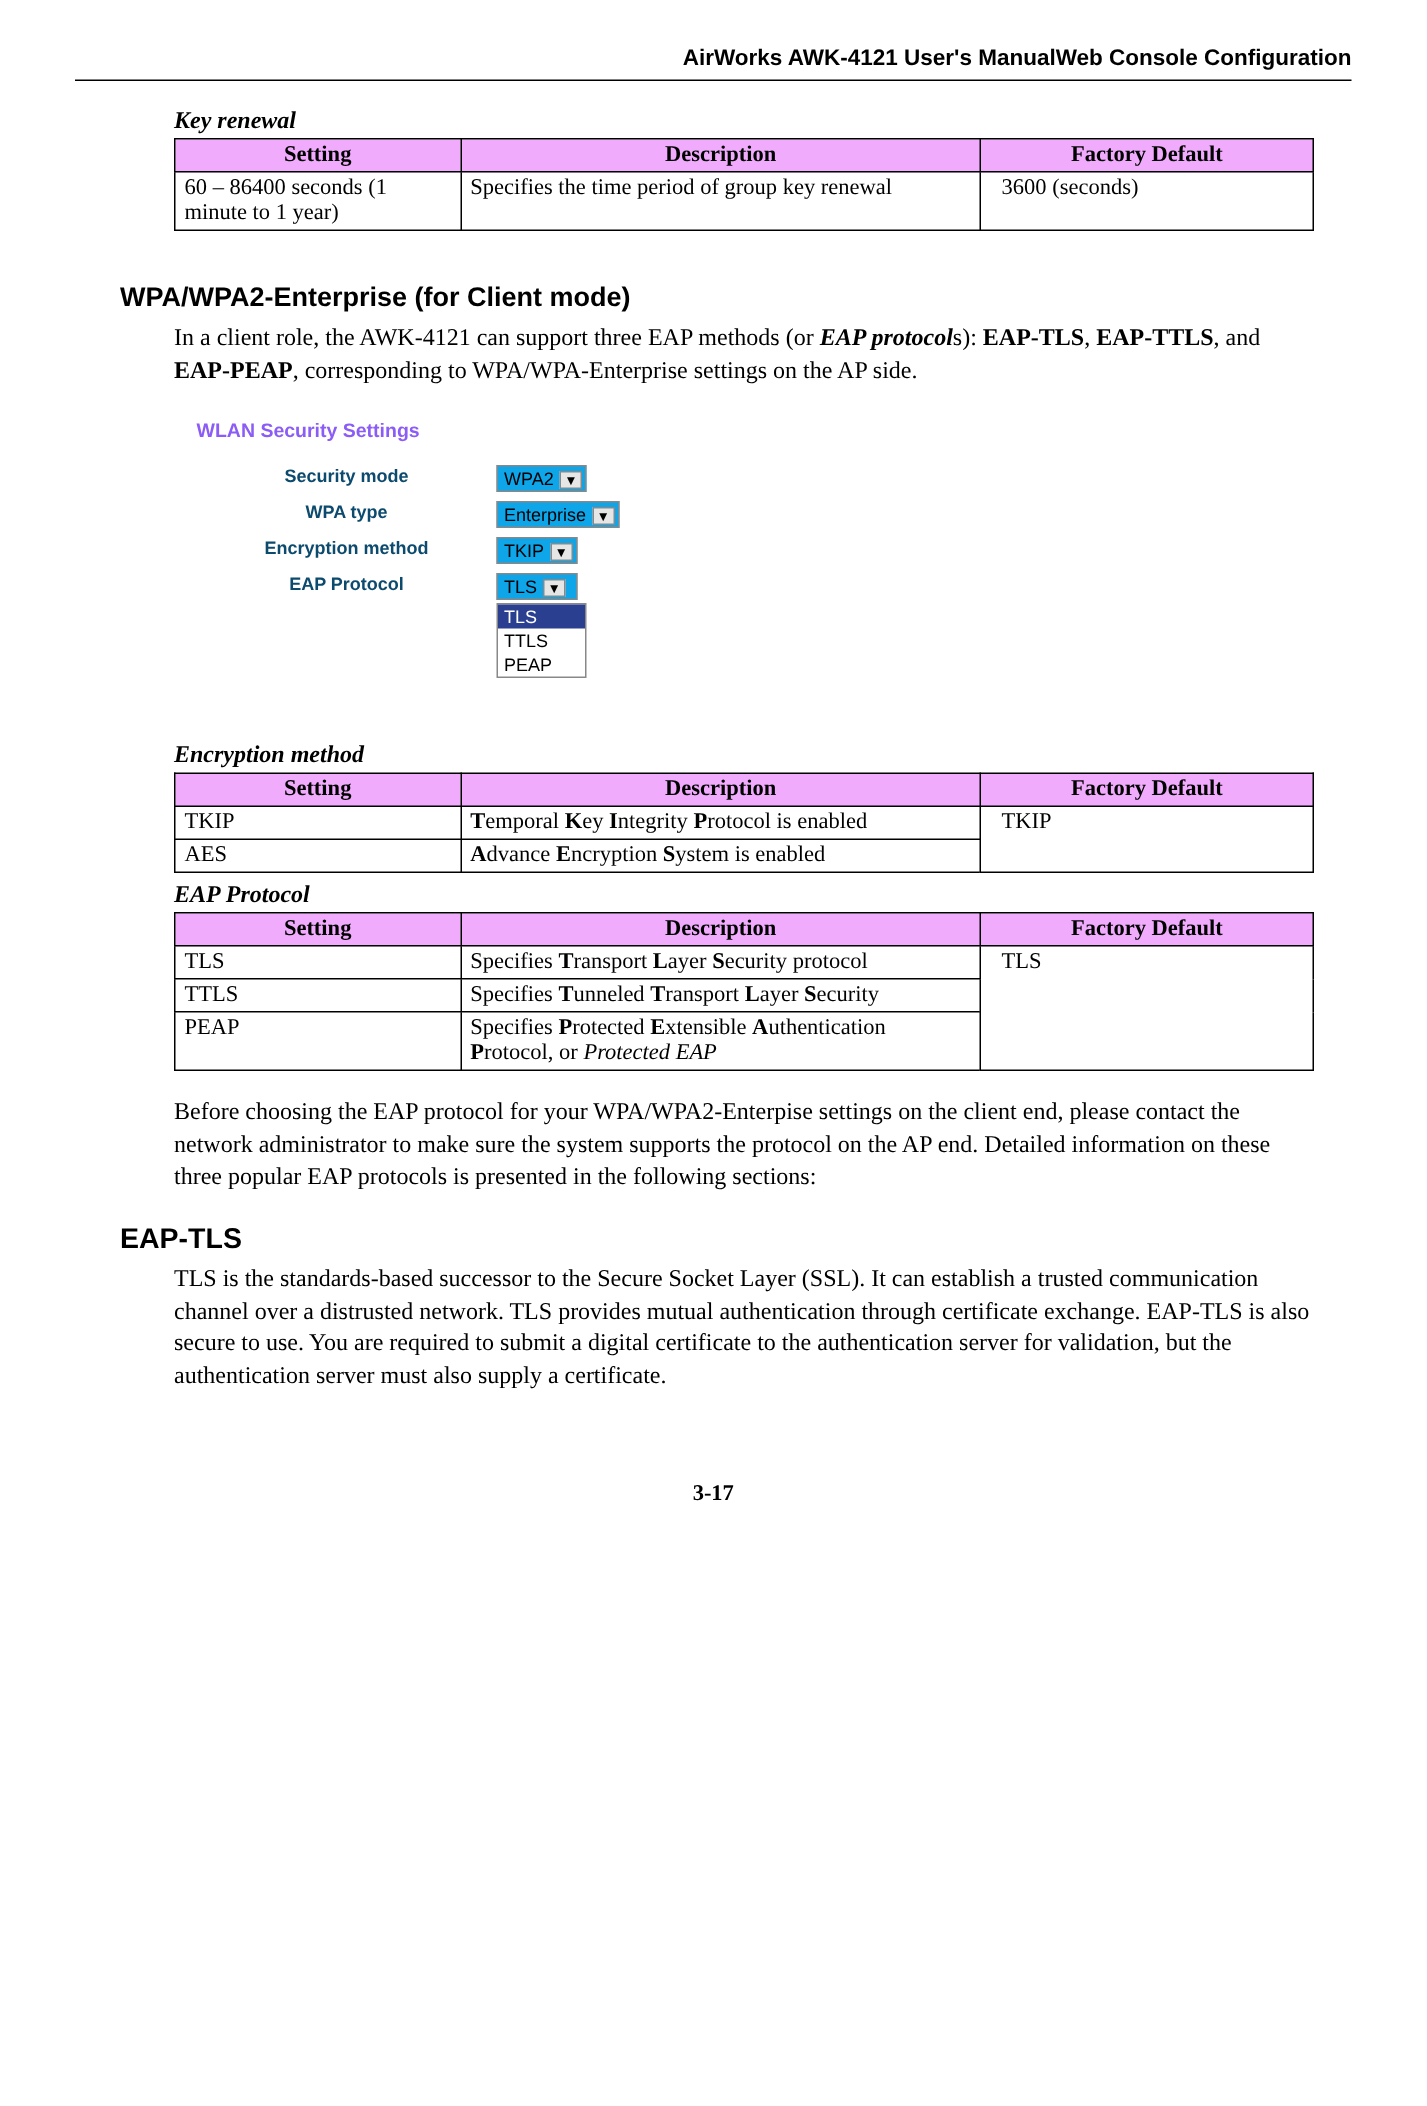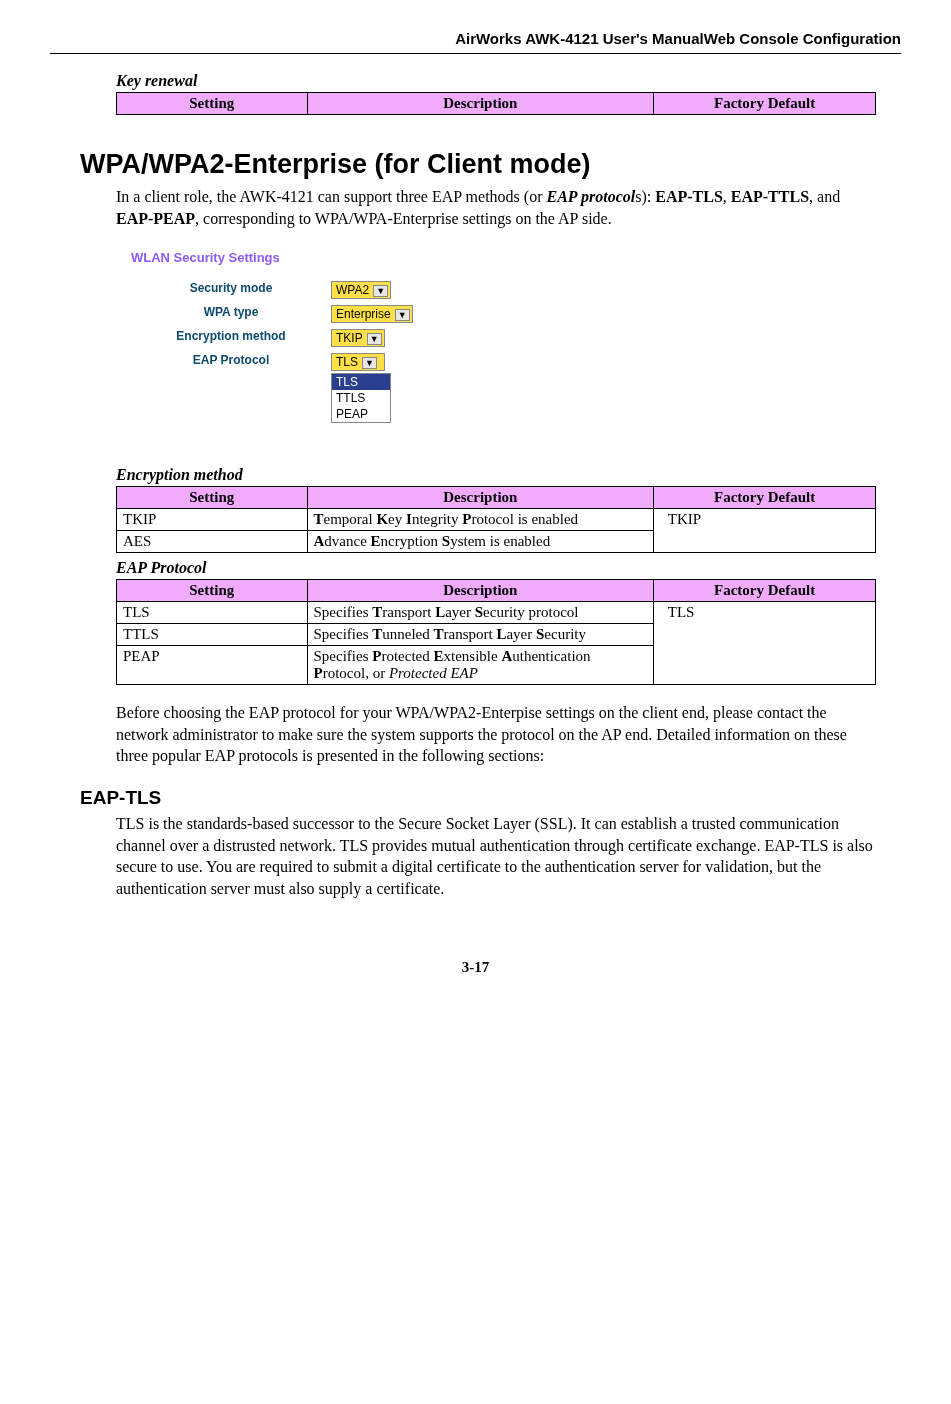--- a/index.html
+++ b/index.html
@@ -54,21 +54,21 @@
   border: 1px solid #000;
   padding: 2px 6px;
   vertical-align: top;
   background: #fff;
 }
 .col-setting { width: 170px; }
 .col-desc { width: 320px; }
 .col-def { width: 200px; }
 h2.section {
   font-family: Arial, sans-serif;
-  font-size: 27px;
+  font-size: 18px;
   font-weight: bold;
   margin: 34px 0 6px 0;
 }
 .body-text {
   padding-left: 36px;
   margin: 4px 0 8px 0;
   line-height: 1.35;
 }
 .screenshot-box {
   margin: 10px 0 24px 36px;
@@ -95,21 +95,21 @@
   width: 200px;
   flex-shrink: 0;
   text-align: center;
 }
 .ss-control {
   flex: 1;
 }
 .faux-select {
   display: inline-block;
   border: 1px solid #888;
-  background: #fde047;
+  background: #0ea5e9;
   padding: 1px 2px 1px 4px;
   font-family: sans-serif;
   font-size: 12px;
   min-width: 46px;
   position: relative;
 }
 .faux-select .arrow {
   display: inline-block;
   border: 1px solid #888;
   background: #e6e6e6;
@@ -159,20 +159,25 @@
   <div class="content">
 
     <div class="para-title">Key renewal</div>
     <table class="spec">
       <tbody>
           <tr>
         <th class="col-setting">Setting</th>
         <th class="col-desc">Description</th>
         <th class="col-def">Factory Default</th>
       </tr>
+      <tr>
+        <td>60 – 86400 seconds (1 minute to 1 year)</td>
+        <td>Specifies the time period of group key renewal</td>
+        <td>&nbsp;&nbsp;<span>3600 (seconds)</span></td>
+      </tr>
     </tbody>
       </table>
 
     <h2 class="section">WPA/WPA2-Enterprise (for Client mode)</h2>
 
     <div class="body-text">
       <span>In a client role, the AWK-4121 can support three EAP methods (or </span><b><i>EAP protocol</i></b><span>s): </span><b>EAP-TLS</b><span>, </span><b>EAP-TTLS</b><span>, and </span><b>EAP-PEAP</b><span>, corresponding to WPA/WPA-Enterprise settings on the AP side.</span>
     </div>
 
     <div class="screenshot-box">

